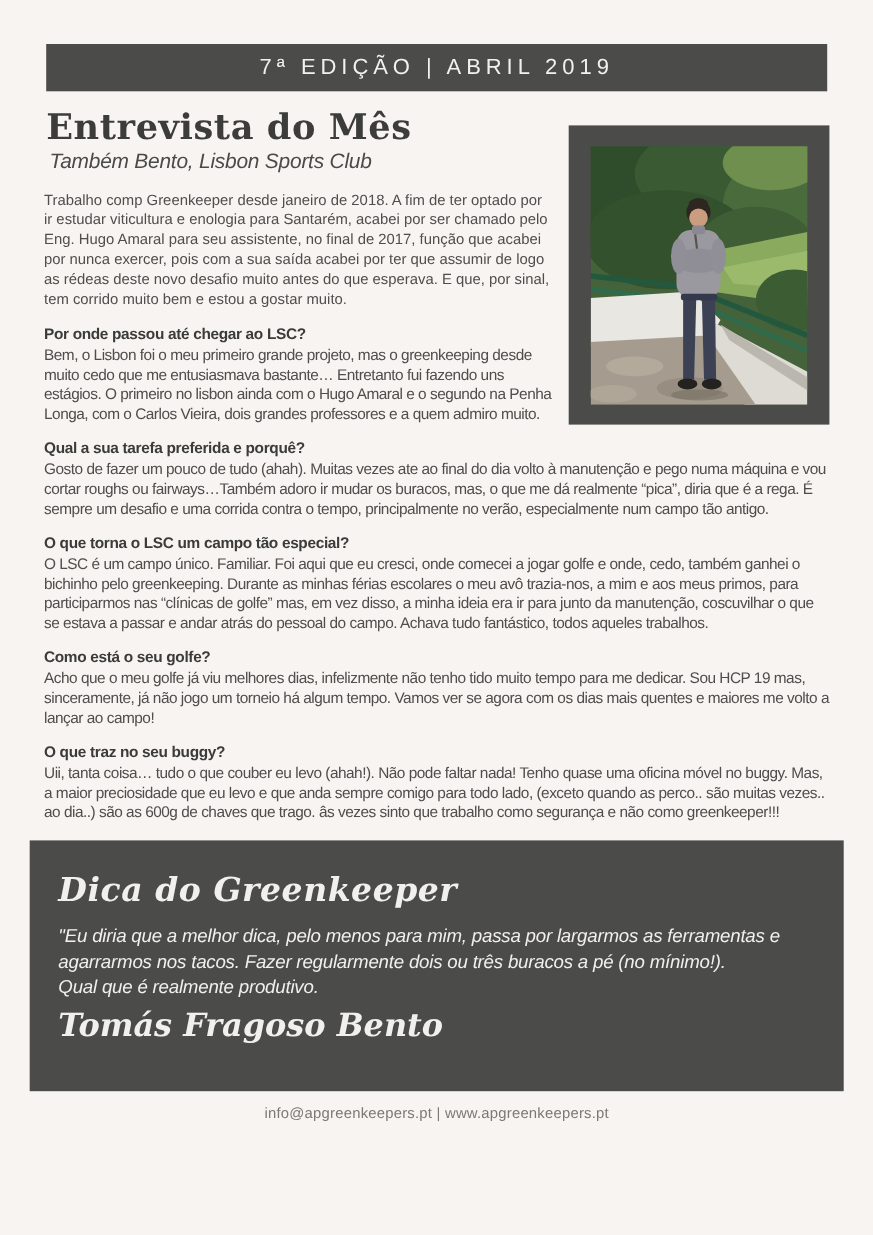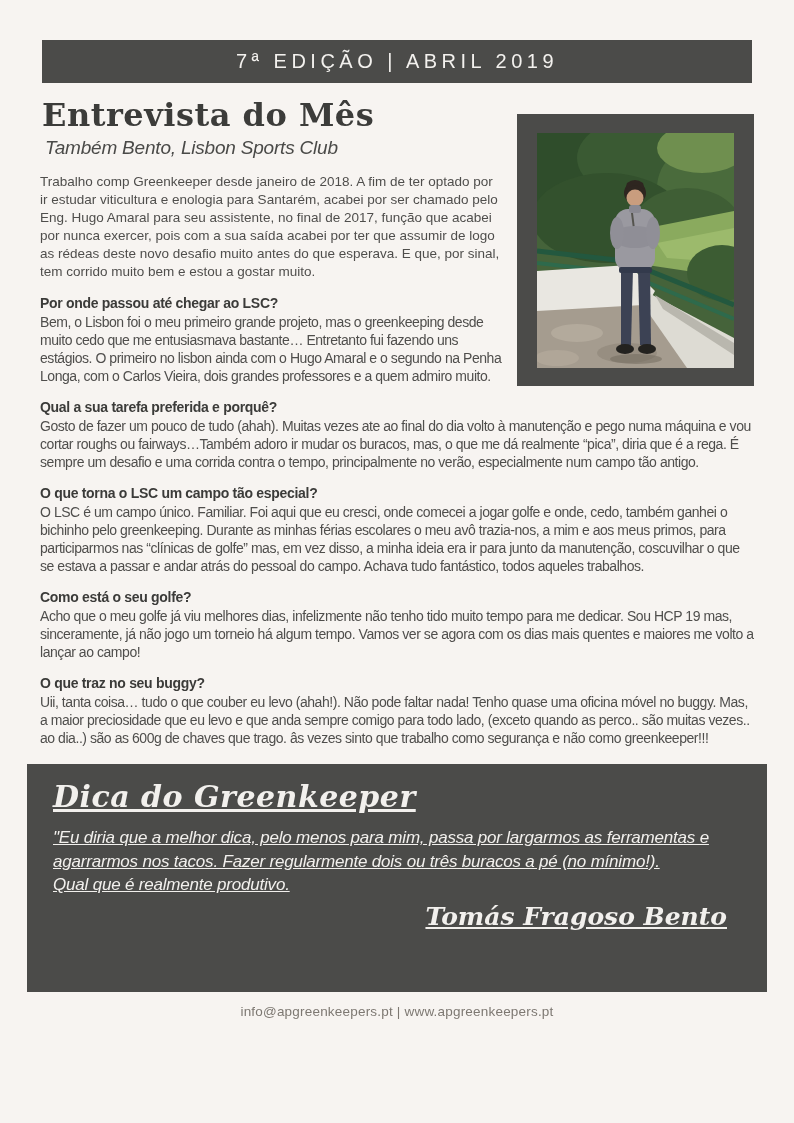--- a/index.html
+++ b/index.html
@@ -54,44 +54,43 @@
     margin-bottom:1px;
   }
   .narrow { letter-spacing:-0.45px; font-size:14px; }
   .narrow .qa-q { letter-spacing:-0.3px; }
   .tip-box {
     clear:both;
     margin:17px 27px 0 27px;
     min-height:228px;
     background:#4b4b49;
     color:#f2f0ed;
-    padding:15px 26px 12px 26px;
-    text-decoration:underline;
+    padding:28px 26px 12px 26px;
   }
   .tip-title {
     font-family:"DejaVu Serif","Liberation Serif",serif;
     font-weight:bold;
     font-style:italic;
     font-size:30px;
     letter-spacing:0.5px;
     margin-bottom:12px;
   }
   .tip-quote {
     font-style:italic;
     font-size:17px;
     line-height:23.5px;
     letter-spacing:-0.2px;
     max-width:690px;
   }
   .tip-signature {
-    text-align:right;
+    text-align:left;
     font-family:"DejaVu Serif","Liberation Serif",serif;
     font-weight:bold;
     font-style:italic;
-    font-size:25px;
+    font-size:29px;
     margin-top:5px;
     padding-right:14px;
   }
   .footer {
     text-align:center;
     margin-top:12px;
     font-size:13.5px;
     color:#7d7872;
     letter-spacing:0.2px;
   }

